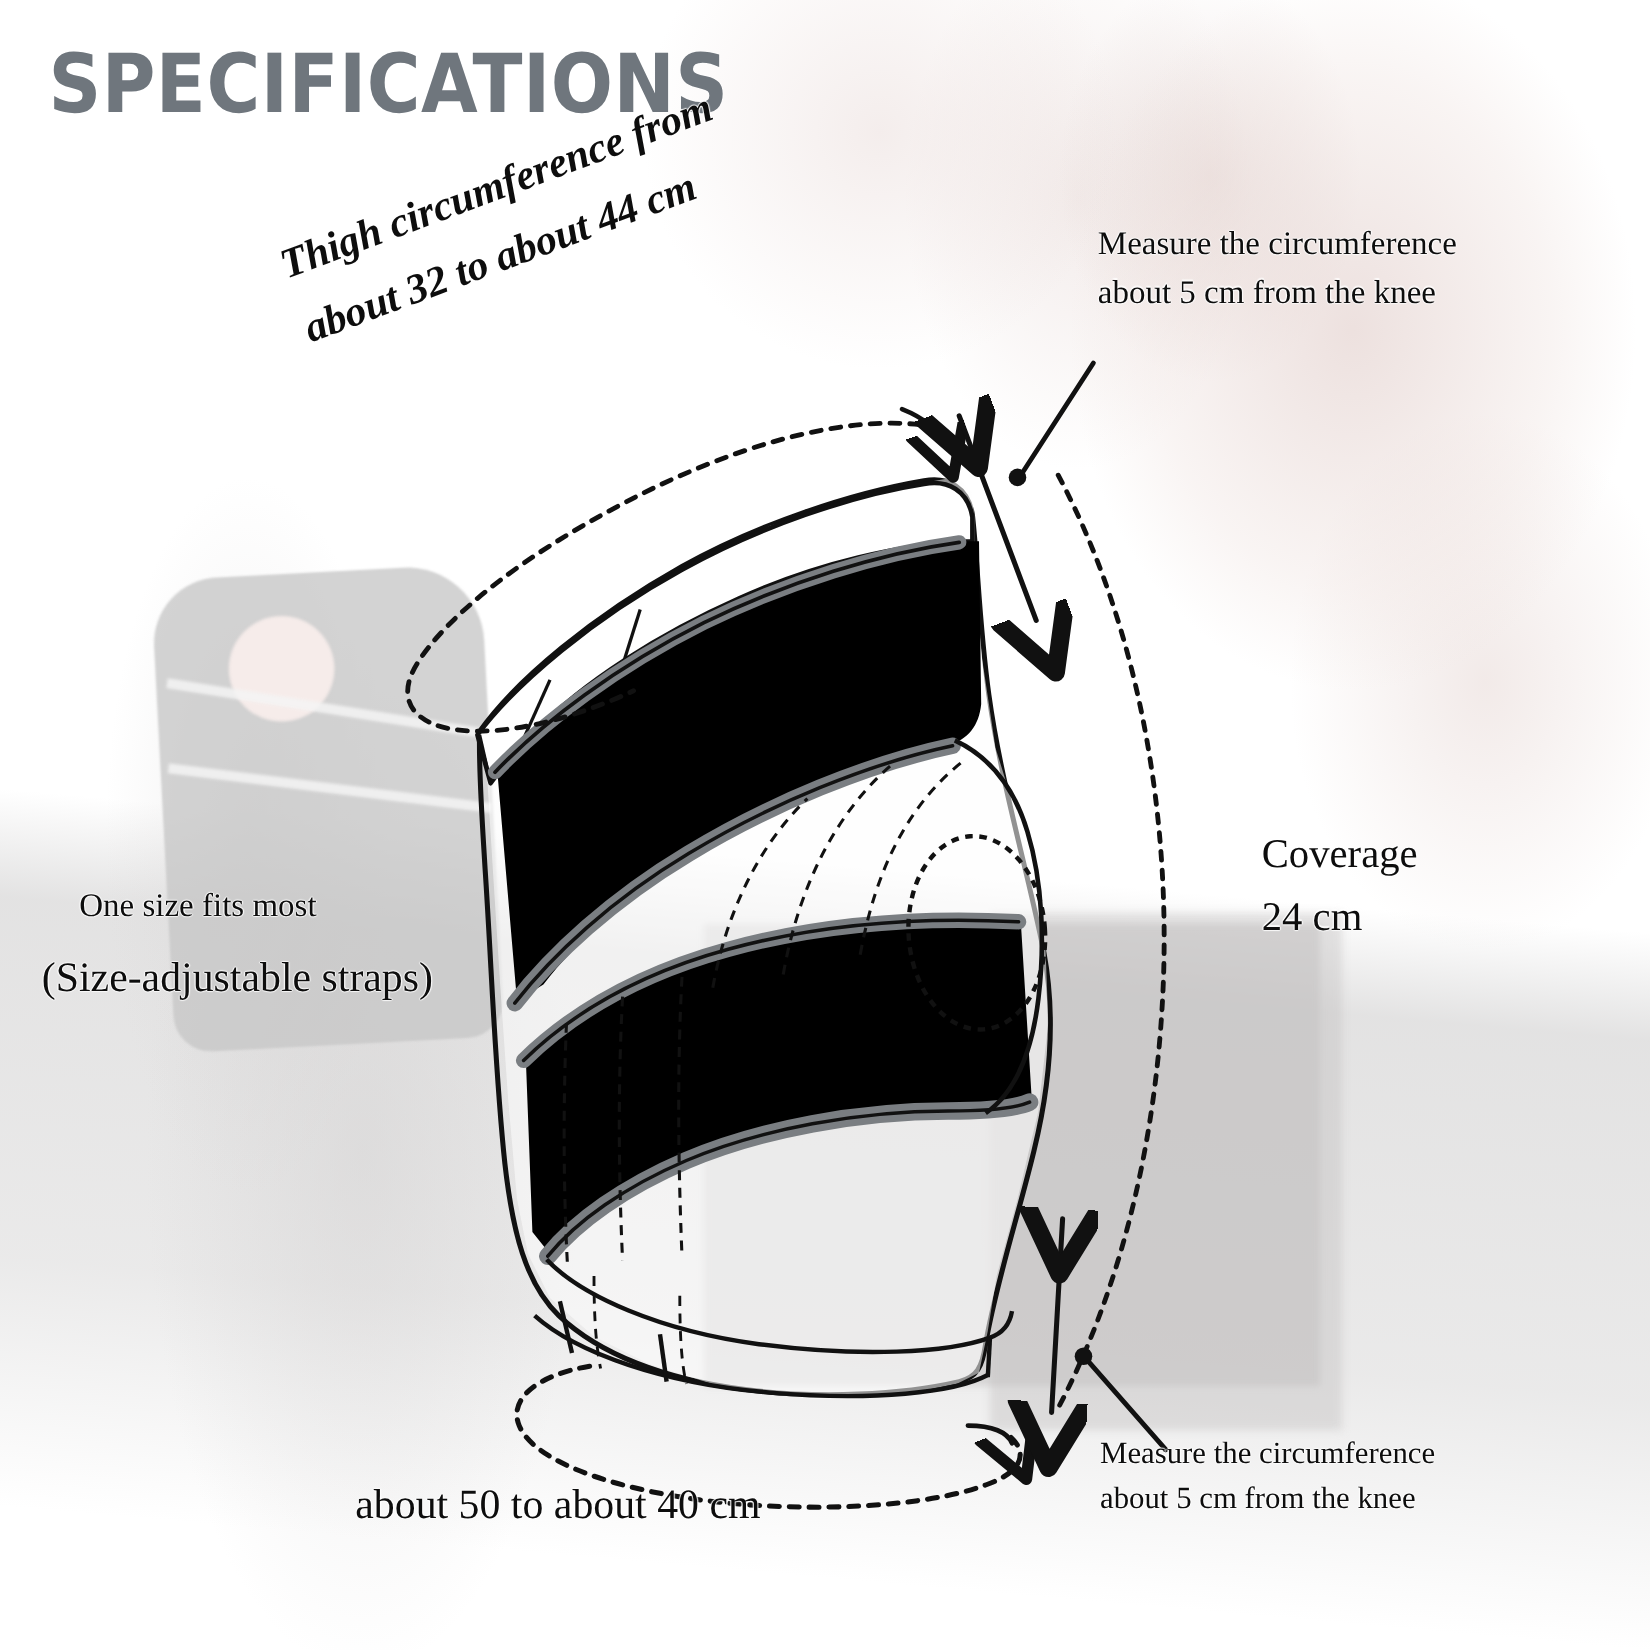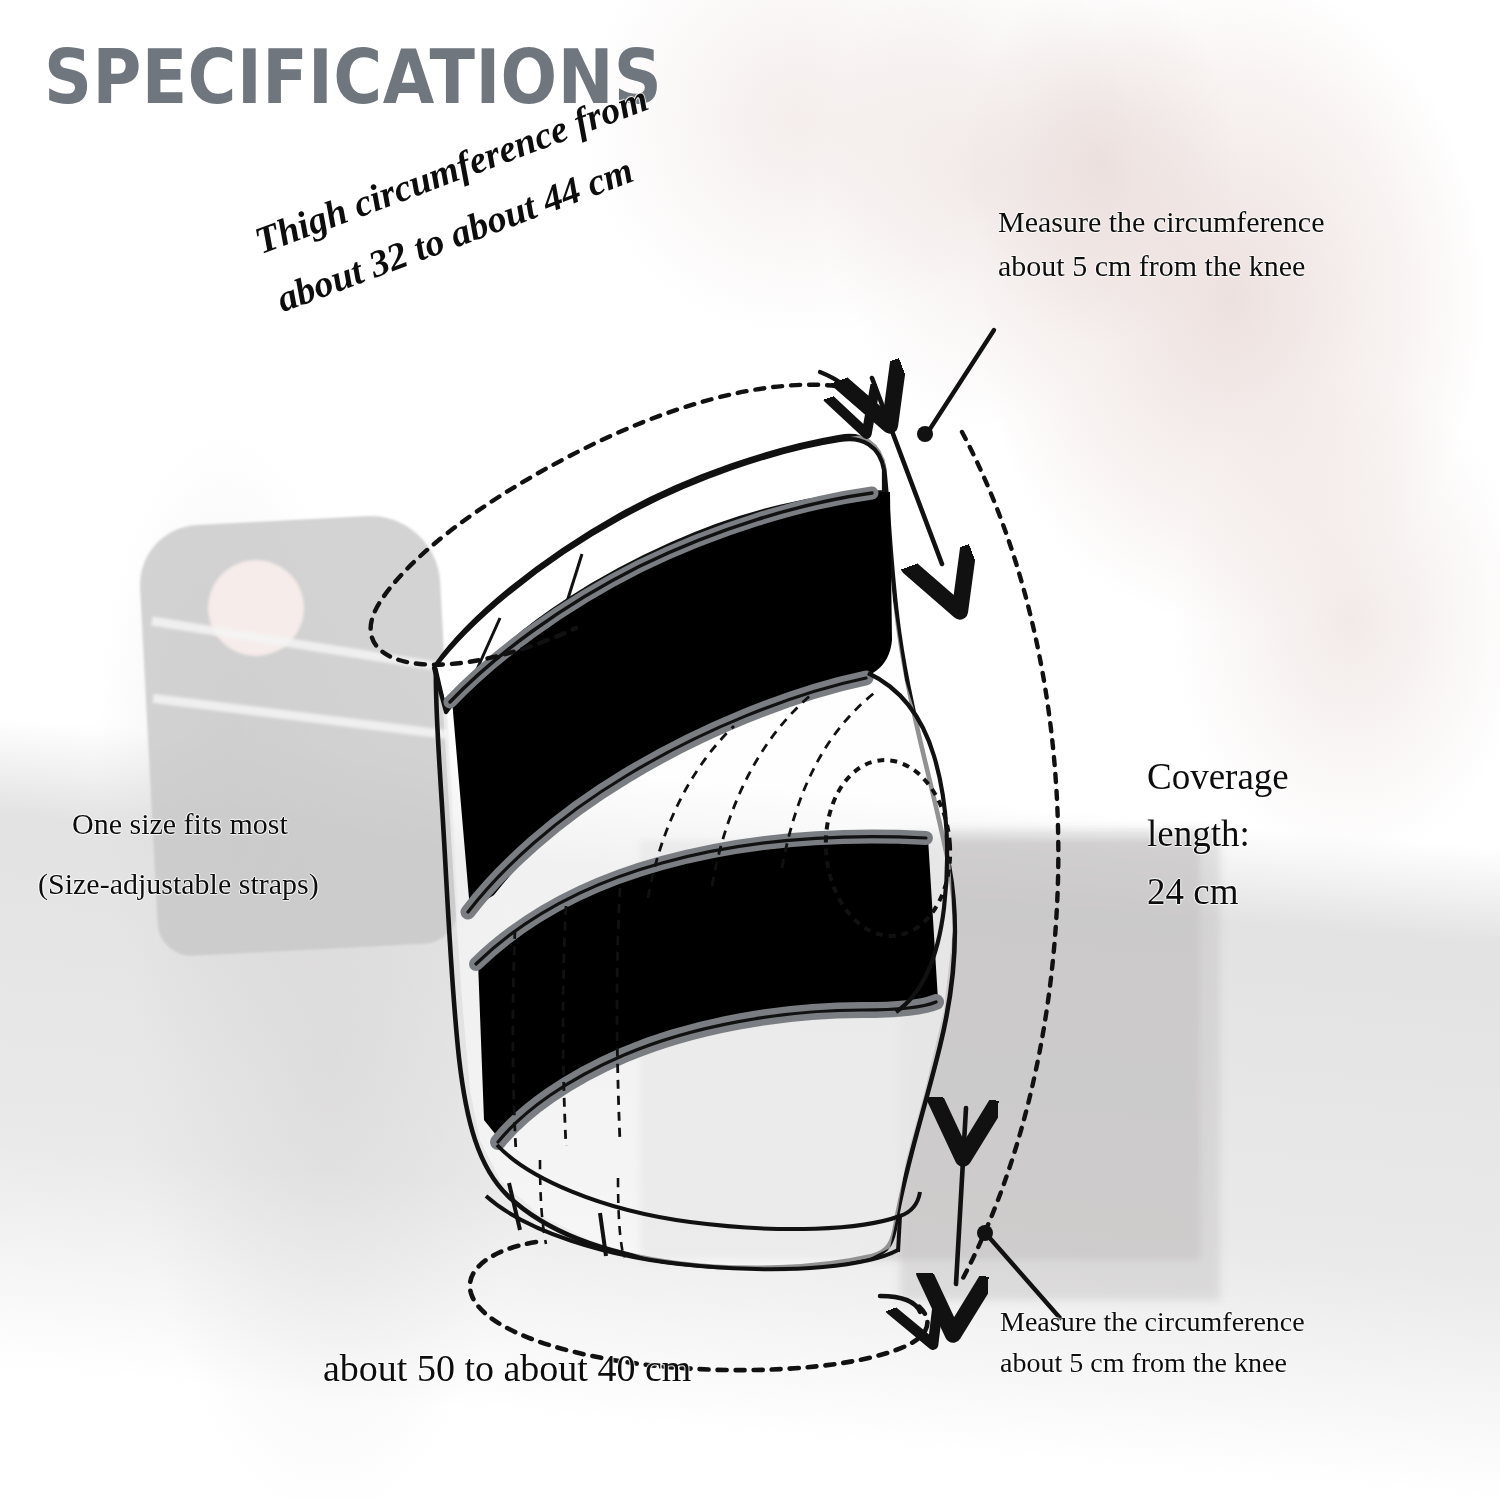--- a/index.html
+++ b/index.html
@@ -110,21 +110,21 @@
     text-shadow:
        1px 0 1px rgba(255,255,255,0.85),
       -1px 0 1px rgba(255,255,255,0.85),
        0 1px 1px rgba(255,255,255,0.85),
        0 -1px 1px rgba(255,255,255,0.85);
   }
   .ann-tr   { left: 998px;  top: 200px;  font-size: 30px; width: 500px; }
   .ann-br   { left: 1000px; top: 1302px; font-size: 28px; width: 500px; }
   .ann-cov  { left: 1147px; top: 748px;  font-size: 37px; width: 330px; line-height: 1.55; }
   .ann-size1{ left: 72px;   top: 802px;  font-size: 30px; width: 470px; }
-  .ann-size2{ left: 38px;   top: 862px;  font-size: 30px; width: 520px; }
+  .ann-size2{ left: 38px;   top: 862px;  font-size: 38px; width: 520px; }
   .ann-calf { left: 323px;  top: 1340px; font-size: 38px; width: 620px; line-height: 1.50; }
 
   .ann-thigh {
     position: absolute;
     left: 246px;
     top: 214px;
     width: 640px;
     font-family: "Liberation Serif", "DejaVu Serif", serif;
     font-weight: 700;
     font-style: italic;
@@ -336,21 +336,20 @@
     <div>about 32 to about 44 cm</div>
   </div>
 
   <div class="ann ann-tr">
     <div>Measure the circumference</div>
     <div>about 5 cm from the knee</div>
   </div>
 
   <div class="ann ann-cov">
     <div>Coverage</div>
-    <div>length:</div>
     <div>24 cm</div>
   </div>
 
   <div class="ann ann-size1">One size fits most</div>
   <div class="ann ann-size2">(Size-adjustable straps)</div>
 
   <div class="ann ann-calf">
     <div>about 50 to about 40 cm</div>
   </div>
 

